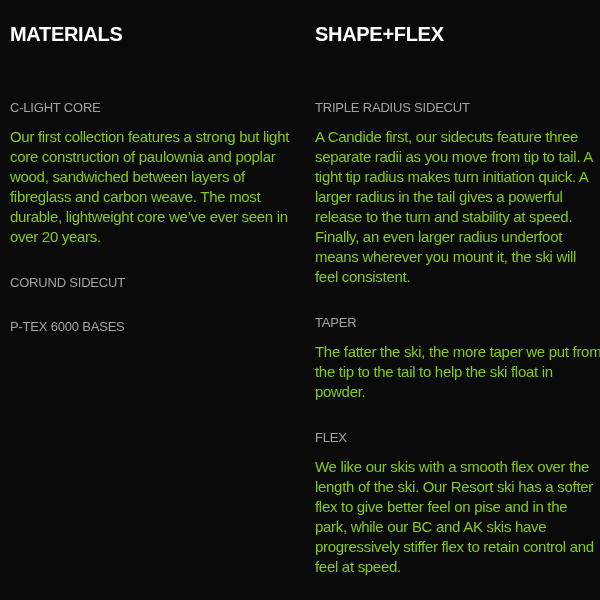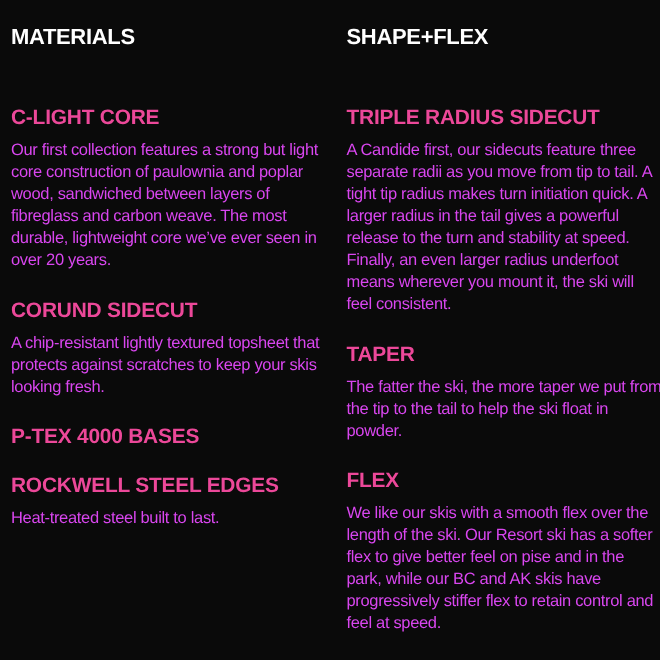--- a/index.html
+++ b/index.html
@@ -19,60 +19,55 @@
     margin: 0 0 56px 0;
     font-size: 20px;
     line-height: 20px;
     font-weight: 700;
     letter-spacing: -0.3px;
     color: #ffffff;
   }
   .sec { margin: 0 0 28px 0; }
   .sec-heading {
     margin: 0 0 11px 0;
-    font-size: 19px;
+    font-size: 13px;
     line-height: 16px;
-    font-weight: 700;
+    font-weight: 400;
     letter-spacing: -0.2px;
-    color: #ec4899;
+    color: #a3a3a3;
   }
   .sec-body {
     margin: 0;
     font-size: 15px;
     line-height: 20px;
     letter-spacing: -0.3px;
-    color: #d946ef;
+    color: #84cc16;
   }
 </style>
 </head>
 <body>
 
 <main class="page">
 
   <section class="col">
     <h1 class="col-title">MATERIALS</h1>
 
     <div class="sec">
       <h2 class="sec-heading">C-LIGHT CORE</h2>
       <p class="sec-body">Our first collection features a strong but light core construction of paulownia and poplar wood, sandwiched between layers of fibreglass and carbon weave. The most durable, lightweight core we’ve ever seen in over 20 years.</p>
     </div>
 
     <div class="sec">
       <h2 class="sec-heading">CORUND SIDECUT</h2>
-      <p class="sec-body">A chip-resistant lightly textured topsheet that protects against scratches to keep your skis looking fresh.</p>
     </div>
 
     <div class="sec">
-      <h2 class="sec-heading">P-TEX 4000 BASES</h2>
+      <h2 class="sec-heading">P-TEX 6000 BASES</h2>
     </div>
 
-    <div class="sec">
-      <h2 class="sec-heading">ROCKWELL STEEL EDGES</h2>
-      <p class="sec-body">Heat-treated steel built to last.</p>
-    </div>
   </section>
 
   <section class="col">
     <h1 class="col-title">SHAPE+FLEX</h1>
 
     <div class="sec">
       <h2 class="sec-heading">TRIPLE RADIUS SIDECUT</h2>
       <p class="sec-body">A Candide first, our sidecuts feature three separate radii as you move from tip to tail. A tight tip radius makes turn initiation quick. A larger radius in the tail gives a powerful release to the turn and stability at speed. Finally, an even larger radius underfoot means wherever you mount it, the ski will feel consistent.</p>
     </div>
 

